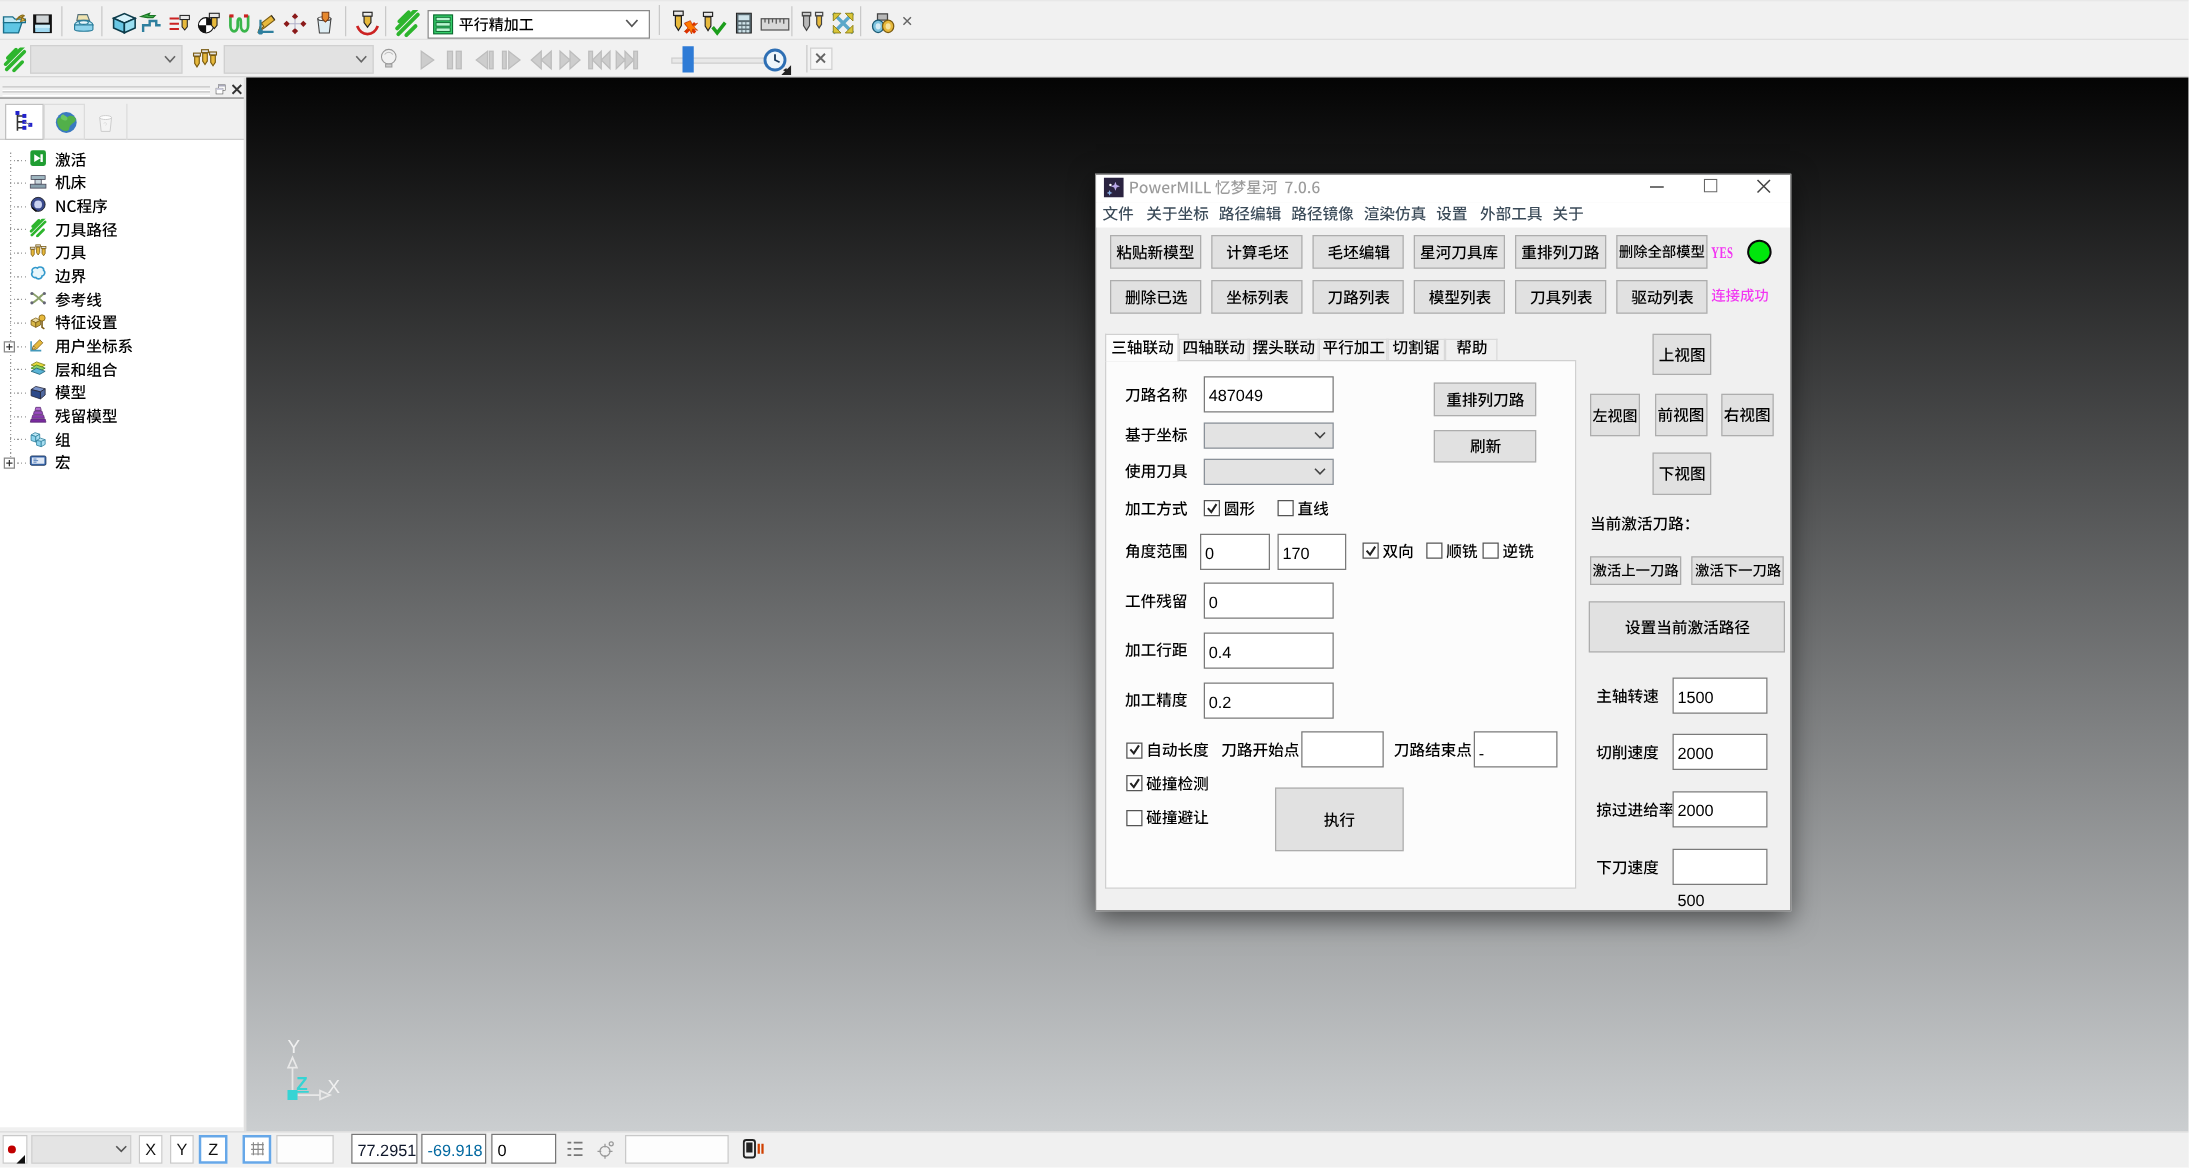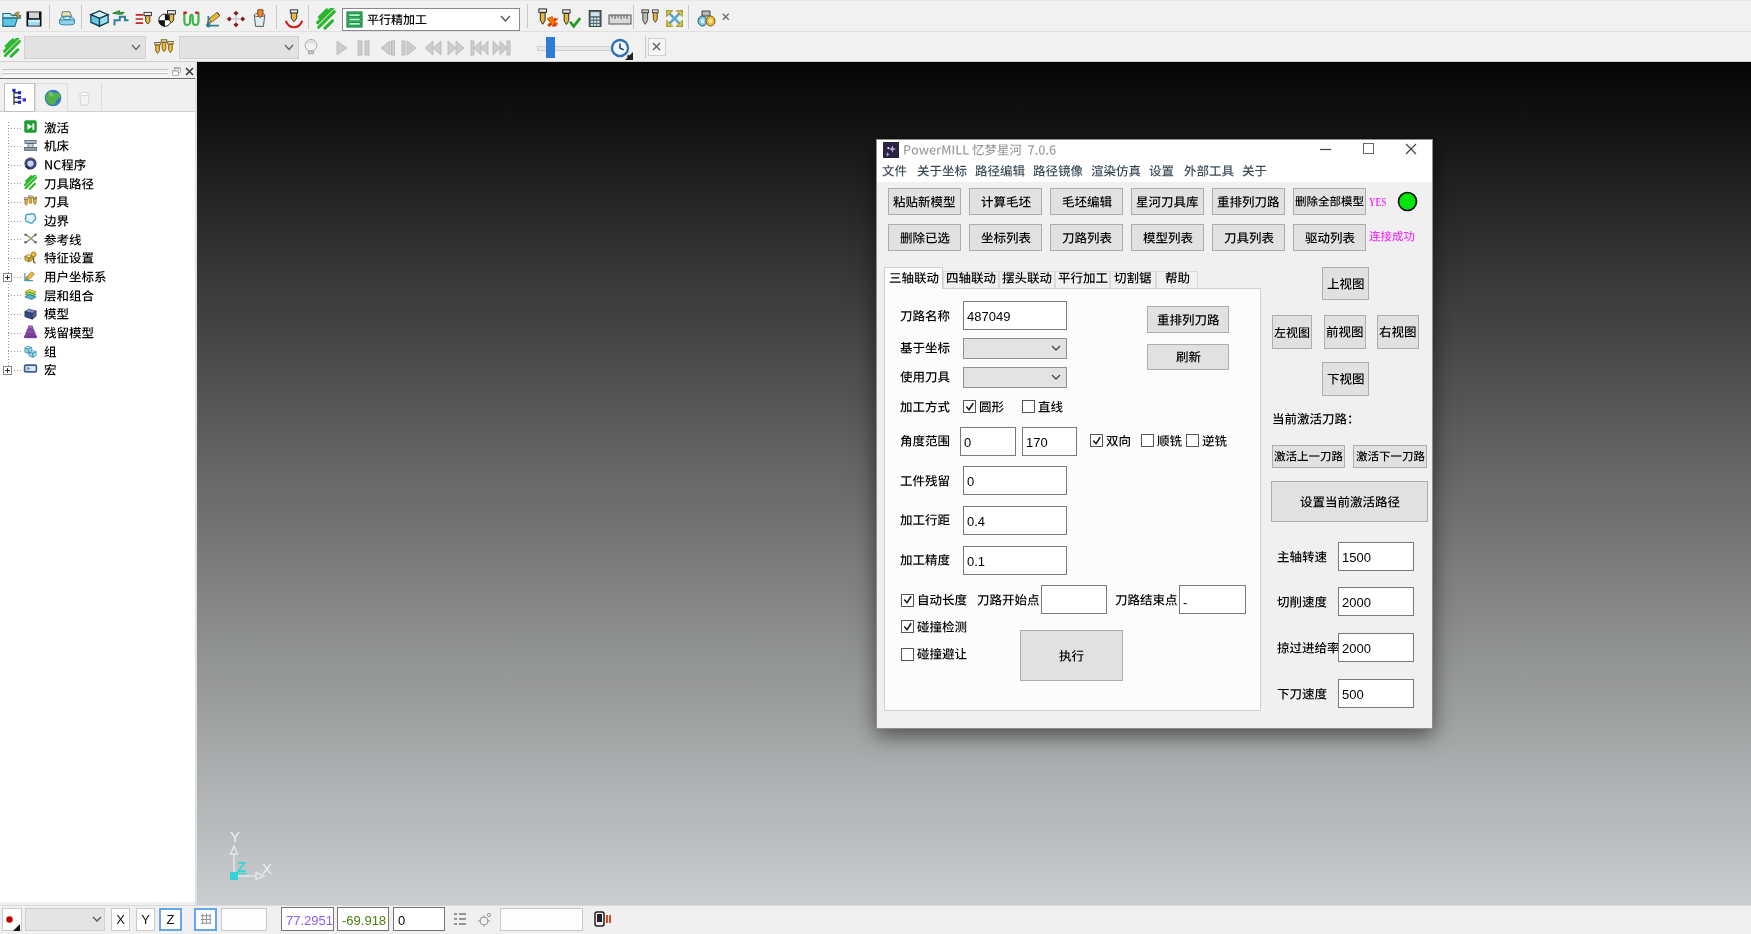--- a/index.html
+++ b/index.html
@@ -904,21 +904,21 @@
     <div style="position:absolute;left:967px;top:515px;font-size:13px;line-height:1;font-family:'Liberation Sans',sans-serif">0.4</div>
     <div style="position:absolute;left:900.0px;top:552.2px;line-height:0"><svg width="50.0" height="16.7" viewBox="0 -1000 4000 1333" style="overflow:visible;">
         <g fill="#000" transform="scale(1,-1)">
           <use href="#g3" x="0"></use>
           <use href="#g4" x="1000"></use>
           <use href="#g2" x="2000"></use>
           <use href="#g116" x="3000"></use>
         </g>
       </svg></div>
     <div style="position:absolute;left:963px;top:546px;width:104px;height:29px;background:#fff;border:1px solid #7a7a7a;box-sizing:border-box"></div>
-    <div style="position:absolute;left:967px;top:555px;font-size:13px;line-height:1;font-family:'Liberation Sans',sans-serif">0.1</div>
+    <div style="position:absolute;left:967px;top:555px;font-size:13px;line-height:1;font-family:'Liberation Sans',sans-serif">0.2</div>
     <div style="position:absolute;left:901px;top:594px;width:13px;height:13px;background:#fff;border:1px solid #555;box-sizing:border-box"></div>
     <svg style="position:absolute;left:902px;top:594px" width="11" height="11" viewBox="0 0 12 12">
       <path d="M2.5 6l3 3.5L10 2.5" stroke="#222" stroke-width="1.8" fill="none"></path>
     </svg>
     <div style="position:absolute;left:917.0px;top:592.2px;line-height:0"><svg width="50.0" height="16.7" viewBox="0 -1000 4000 1333" style="overflow:visible;">
         <g fill="#000" transform="scale(1,-1)">
           <use href="#g125" x="0"></use>
           <use href="#g89" x="1000"></use>
           <use href="#g126" x="2000"></use>
           <use href="#g116" x="3000"></use>
@@ -1092,21 +1092,21 @@
     <div style="position:absolute;left:1342px;top:642px;font-size:13px;line-height:1;font-family:'Liberation Sans',sans-serif">2000</div>
     <div style="position:absolute;left:1277.0px;top:686.2px;line-height:0"><svg width="50.0" height="16.7" viewBox="0 -1000 4000 1333" style="overflow:visible;">
         <g fill="#000" transform="scale(1,-1)">
           <use href="#g145" x="0"></use>
           <use href="#g13" x="1000"></use>
           <use href="#g151" x="2000"></use>
           <use href="#g116" x="3000"></use>
         </g>
       </svg></div>
     <div style="position:absolute;left:1338px;top:679px;width:76px;height:29px;background:#fff;border:1px solid #7a7a7a;box-sizing:border-box"></div>
-    <div style="position:absolute;left:1342px;top:688px;font-size:13px;line-height:1;font-family:'Liberation Sans',sans-serif">500</div>
+    <div style="position:absolute;left:1342px;top:714px;font-size:13px;line-height:1;font-family:'Liberation Sans',sans-serif">500</div>
     <div style="position:absolute;left:0;top:905px;width:1751px;height:29px;background:#f0f0f0;border-top:1px solid #d9d9d9;box-sizing:border-box"></div>
     <div style="position:absolute;left:2px;top:908px;width:20px;height:23px;background:#fff;border:1px solid #c9c9c9;box-sizing:border-box"></div>
     <svg style="position:absolute;left:6px;top:916px" width="7" height="7" viewBox="0 0 7 7">
       <circle cx="3.5" cy="3.5" r="3.2" fill="#c00000"></circle>
     </svg>
     <svg style="position:absolute;left:13px;top:924px" width="7" height="7" viewBox="0 0 7 7">
       <path d="M7 0v7H0z" fill="#111"></path>
     </svg>
     <div style="position:absolute;left:25px;top:908px;width:80px;height:23px;background:#e4e4e4;border:1px solid #d0d0d0;box-sizing:border-box"></div>
     <svg style="position:absolute;left:92px;top:916px" width="10" height="7" viewBox="0 0 10 7">
@@ -1117,23 +1117,23 @@
     <div style="position:absolute;left:136px;top:908px;width:19px;height:23px;background:#fff;border:1px solid #c9c9c9;box-sizing:border-box"></div>
     <div style="position:absolute;left:136px;top:913px;width:19px;text-align:center;font-size:13px;line-height:1;font-family:'Liberation Sans',sans-serif;color:#111">Y</div>
     <div style="position:absolute;left:159px;top:908px;width:23px;height:23px;background:#fff;border:2px solid #66a7e8;box-sizing:border-box"></div>
     <div style="position:absolute;left:159px;top:913px;width:23px;text-align:center;font-size:13px;line-height:1;font-family:'Liberation Sans',sans-serif;color:#111">Z</div>
     <div style="position:absolute;left:194px;top:908px;width:23px;height:23px;background:#fff;border:2px solid #66a7e8;box-sizing:border-box"></div>
     <svg style="position:absolute;left:199px;top:912px" width="14" height="14" viewBox="0 0 15 15">
       <path d="M2 4h11M2 8h11M2 12h11M4 2v11M8 2v11M12 2v11" stroke="#8a8a8a" stroke-width="1"></path>
     </svg>
     <div style="position:absolute;left:221px;top:908px;width:46px;height:23px;background:#fdfdfd;border:1px solid #c9c9c9;box-sizing:border-box"></div>
     <div style="position:absolute;left:281px;top:907px;width:53px;height:24px;background:#fff;border:1px solid #767676;box-sizing:border-box"></div>
-    <div style="position:absolute;left:286px;top:914px;font-size:13px;line-height:1;font-family:'Liberation Sans',sans-serif;color:#8b5cf6">77.2951</div>
+    <div style="position:absolute;left:286px;top:914px;font-size:13px;line-height:1;font-family:'Liberation Sans',sans-serif;color:#0f172a">77.2951</div>
     <div style="position:absolute;left:337px;top:907px;width:52px;height:24px;background:#fff;border:1px solid #767676;box-sizing:border-box"></div>
-    <div style="position:absolute;left:342px;top:914px;font-size:13px;line-height:1;font-family:'Liberation Sans',sans-serif;color:#4d7c0f">-69.918</div>
+    <div style="position:absolute;left:342px;top:914px;font-size:13px;line-height:1;font-family:'Liberation Sans',sans-serif;color:#0369a1">-69.918</div>
     <div style="position:absolute;left:393px;top:907px;width:52px;height:24px;background:#fff;border:1px solid #767676;box-sizing:border-box"></div>
     <div style="position:absolute;left:398px;top:914px;font-size:13px;line-height:1;font-family:'Liberation Sans',sans-serif;color:#000">0</div>
     <svg style="position:absolute;left:452px;top:911px" width="16" height="16" viewBox="0 0 16 16">
       <path d="M2 3h3M7 3h7M2 8h3M7 8h7M2 13h3M7 13h7" stroke="#777" stroke-width="1.4"></path>
     </svg>
     <svg style="position:absolute;left:476px;top:911px" width="18" height="18" viewBox="0 0 18 18">
       <circle cx="8" cy="10" r="4" fill="none" stroke="#999"></circle>
       <path d="M8 4v3M8 13v3M2 10h3M11 10h3" stroke="#999"></path>
       <circle cx="13" cy="4" r="1.6" fill="none" stroke="#999"></circle>
     </svg>

